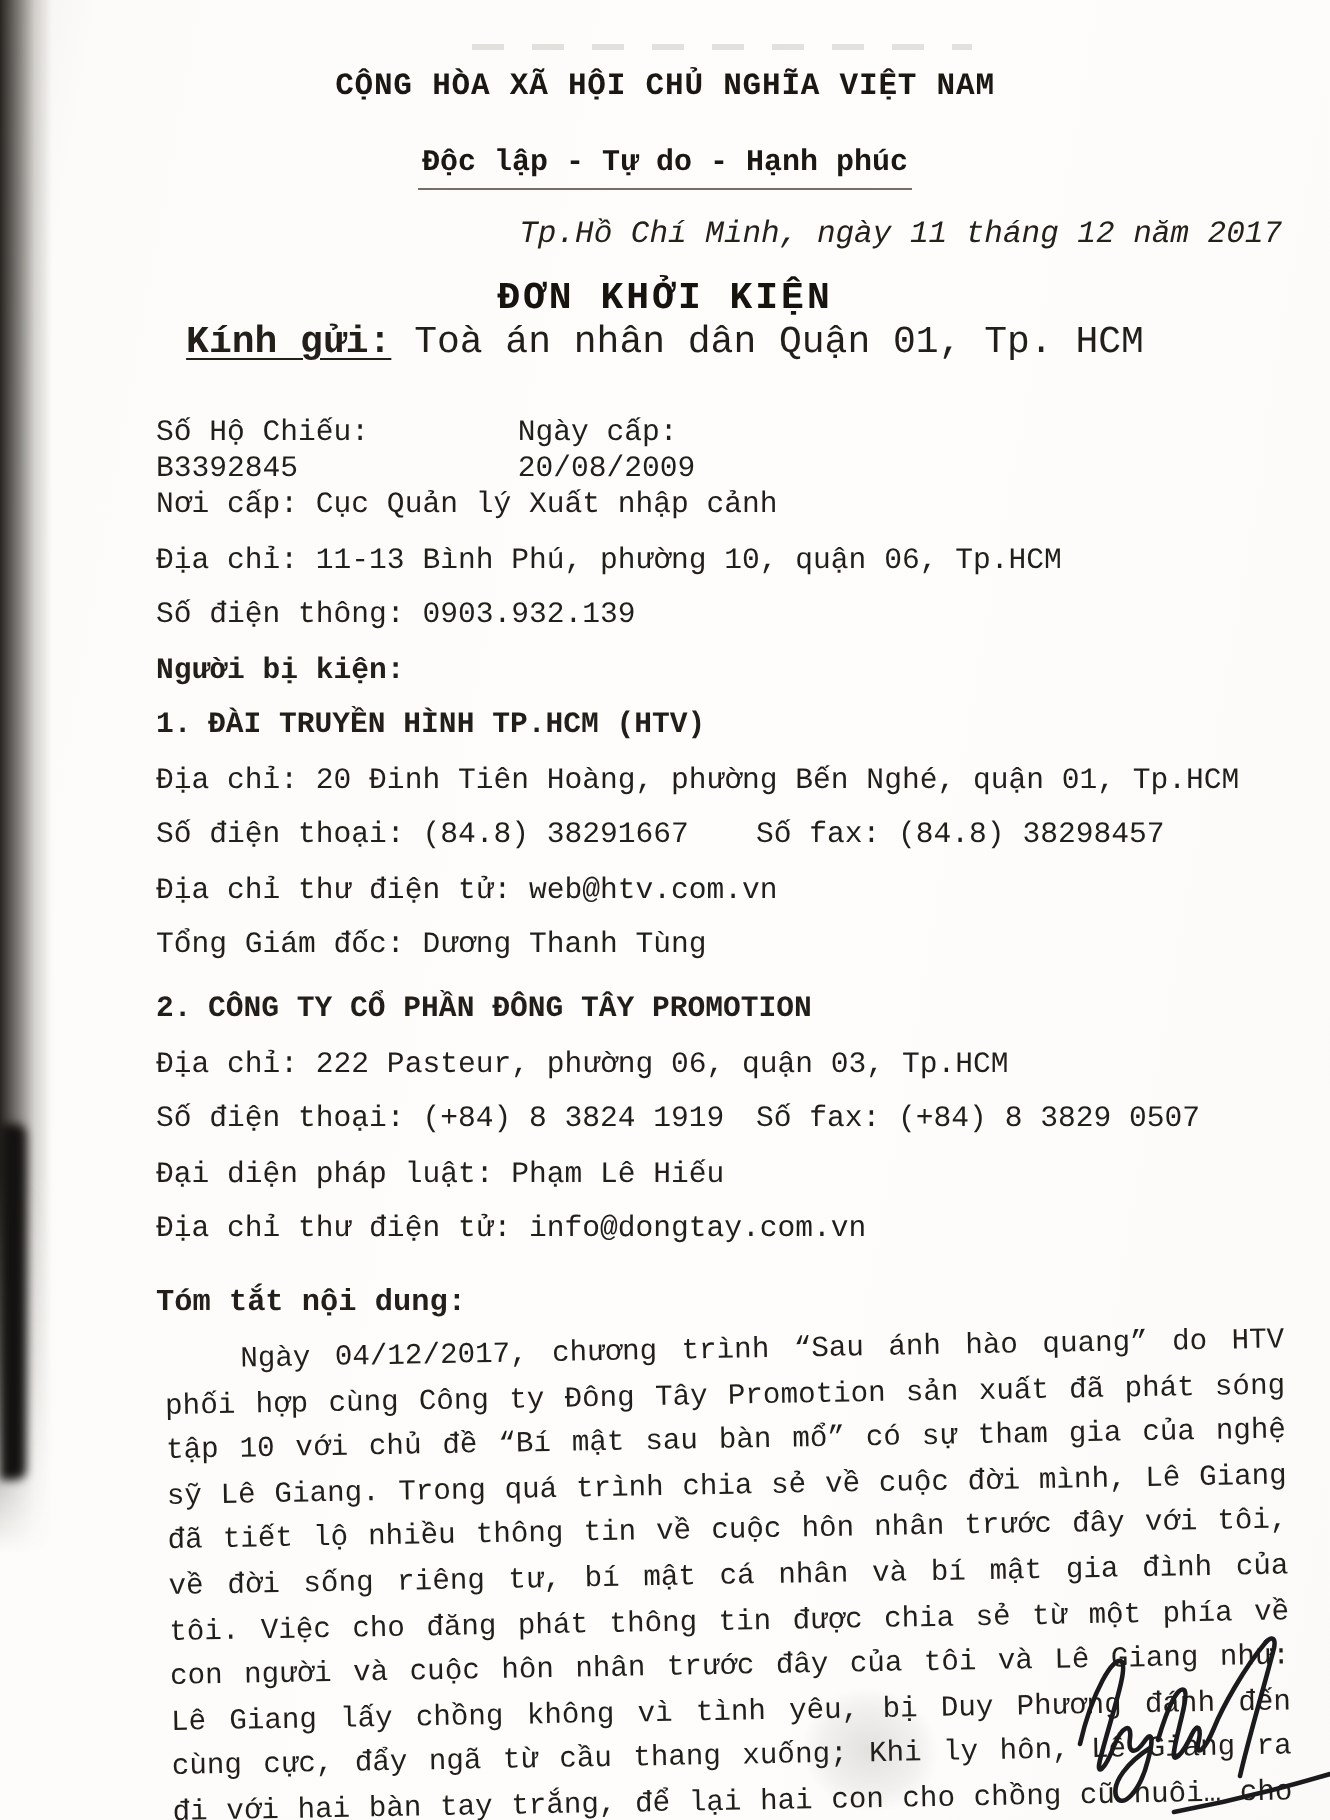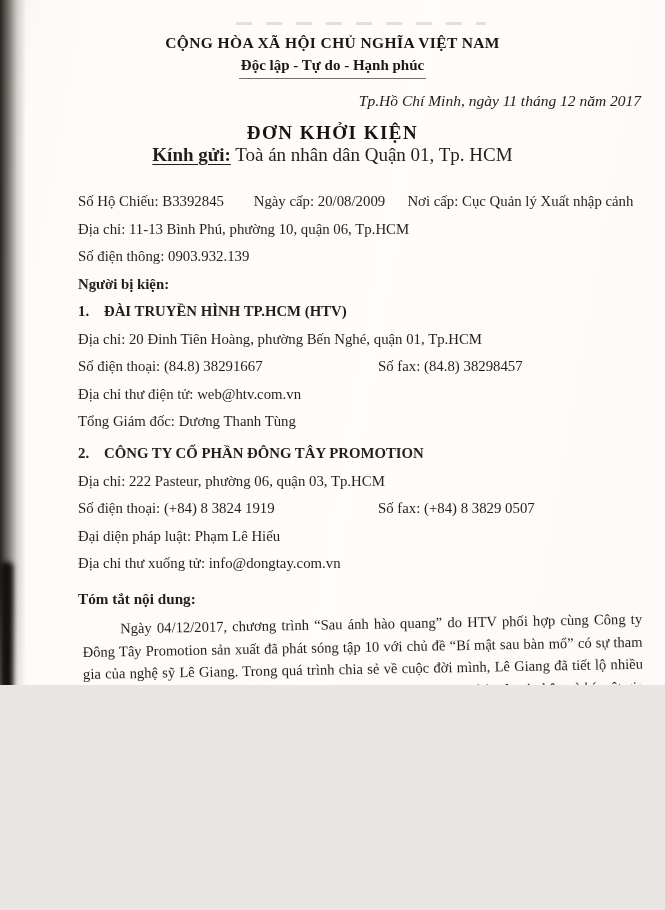--- a/index.html
+++ b/index.html
@@ -1,20 +1,20 @@
 <!DOCTYPE html>
 <html><head>
 <meta charset="utf-8">
 <style>
   html,body{margin:0;padding:0;background:#e8e6e2;}
   .page{
-    position:relative;width:665px;height:685px;margin:0;
+    position:relative;width:665px;height:910px;margin:0;
     background:linear-gradient(100deg,#f3f1ee 0%,#fcfbf9 6%,#fefdfc 55%,#fbfaf8 100%);
     overflow:hidden;
-    font-family:Liberation Serif, serif;
+    font-family:Liberation Mono, monospace;
     color:#221f1b;
     -webkit-font-smoothing:antialiased;
   }
   
   .edge-shadow{
     position:absolute;left:0;top:0;width:26px;height:792px;
     background:linear-gradient(to right,rgba(22,19,15,.92) 0%,rgba(40,36,30,.55) 38%,rgba(70,64,55,.22) 66%,rgba(90,84,74,0) 100%);
     -webkit-mask-image:linear-gradient(to bottom,black 0%,black 74%,rgba(0,0,0,.6) 86%,transparent 98%);
     mask-image:linear-gradient(to bottom,black 0%,black 74%,rgba(0,0,0,.6) 86%,transparent 98%);
   }
@@ -27,21 +27,21 @@
     background:repeating-linear-gradient(to right,rgba(60,55,48,.14) 0 16px,rgba(60,55,48,0) 16px 30px);
   }
   .smudge{
     position:absolute;left:392px;top:836px;width:86px;height:78px;
     background:radial-gradient(closest-side,rgba(90,86,80,.16),rgba(90,86,80,.07) 55%,rgba(90,86,80,0) 80%);
     transform:rotate(14deg);
   }
   
   .nat-header{margin-top:34px;text-align:center;}
   .country{font-weight:bold;font-size:15.5px;letter-spacing:.4px;color:#1b1814;}
-  .motto-wrap{margin-top:4px;}
+  .motto-wrap{margin-top:20px;}
   .motto{display:inline-block;font-weight:bold;font-size:15px;color:#1b1814;
     padding:0 2px 4px 2px;border-bottom:1.6px solid rgba(70,64,55,.75);}
   .dateline{margin-top:13px;text-align:right;padding-right:24px;
     font-style:italic;font-size:15.5px;color:#24201a;}
   .doc-title{margin-top:12px;text-align:center;font-weight:bold;font-size:19px;
     letter-spacing:1.5px;color:#171410;}
   .recipient{text-align:center;font-size:19px;}
   .recipient .lbl{font-weight:bold;text-decoration:underline;text-underline-offset:3px;}
   
   .block{margin-left:78px;margin-right:28px;font-size:14.8px;}
@@ -121,21 +121,21 @@
     <div class="defendant second">
       <p class="def-name">
         <span class="num">2.</span><span>CÔNG TY CỔ PHẦN ĐÔNG TÂY PROMOTION</span>
       </p>
       <p>Địa chỉ: 222 Pasteur, phường 06, quận 03, Tp.HCM</p>
       <p class="row">
         <span>Số điện thoại: (+84) 8 3824 1919</span>
         <span class="fax">Số fax: (+84) 8 3829 0507</span>
       </p>
       <p>Đại diện pháp luật: Phạm Lê Hiếu</p>
-      <p>Địa chỉ thư xuống tử: info@dongtay.com.vn</p>
+      <p>Địa chỉ thư điện tử: info@dongtay.com.vn</p>
     </div>
   </div>
 
   <div class="summary-heading">Tóm tắt nội dung:</div>
 
   <div class="body-par par1">Ngày 04/12/2017, chương trình “Sau ánh hào quang” do HTV phối hợp cùng Công ty Đông Tây Promotion sản xuất đã phát sóng tập 10 với chủ đề “Bí mật sau bàn mổ” có sự tham gia của nghệ sỹ Lê Giang. Trong quá trình chia sẻ về cuộc đời mình, Lê Giang đã tiết lộ nhiều thông tin về cuộc hôn nhân trước đây với tôi, về đời sống riêng tư, bí mật cá nhân và bí mật gia đình của tôi. Việc cho đăng phát thông tin được chia sẻ từ một phía về con người và cuộc hôn nhân trước đây của tôi và Lê Giang như: Lê Giang lấy chồng không vì tình yêu, bị Duy Phương đánh đến cùng cực, đẩy ngã từ cầu thang xuống; Khi ly hôn, Lê Giang ra đi với hai bàn tay trắng, để lại hai con cho chồng cũ nuôi… cho hàng triệu khán giả trên đài xem trong khung giờ vàng khi chưa được kiểm chứng sự thật, chưa quản lý chặt chẽ về nội dung, thiếu tính khách quan đã gây ảnh hưởng đến quyền và lợi ích hợp pháp của tôi - người bị ảnh hưởng trực tiếp từ chương trình này.</div>
 
   <svg class="signature" width="135" height="92" viewBox="0 0 135 92" fill="none">
     <g stroke="#1b1b1d" stroke-width="2.3" stroke-linecap="round" fill="none">
       <path d="M10,54 C16,28 27,9 31,13 C34,17 25,42 20,62 C18,70 22,68 27,55 C31,45 36,43 35,51 C34,58 37,60 42,53 C46,47 47,51 44,62 C40,78 31,87 28,80 C26,73 34,63 45,56"></path>

